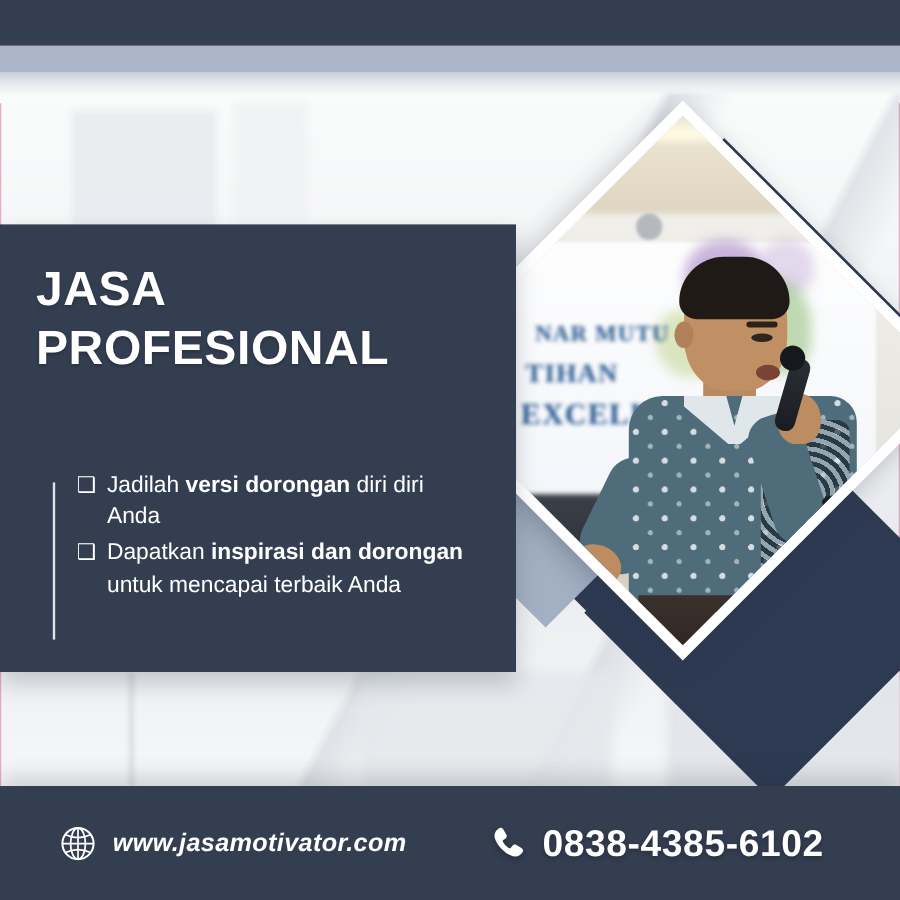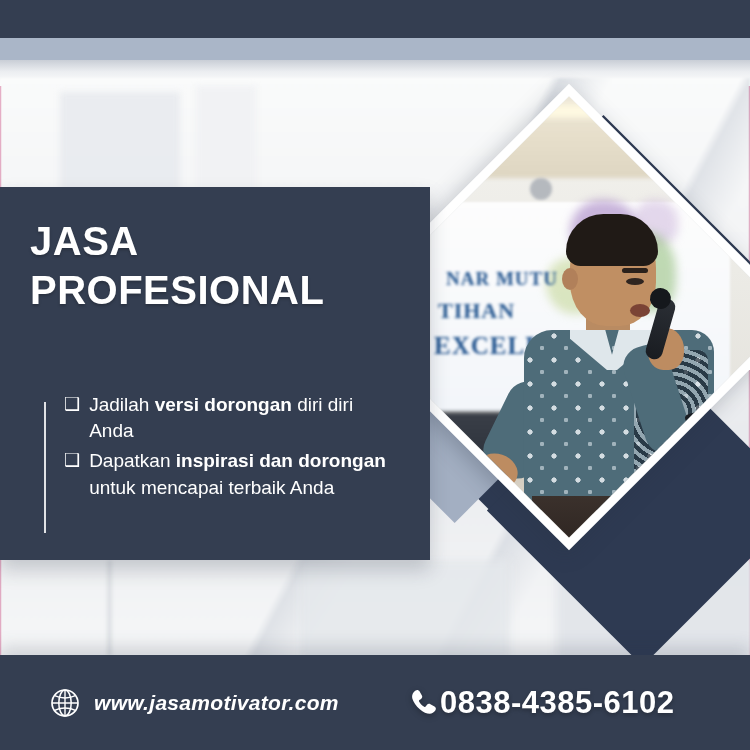--- a/index.html
+++ b/index.html
@@ -298,21 +298,21 @@
     position:absolute;left:50px;top:50%;transform:translateY(-50%);
     display:flex;align-items:center;gap:14px;
   }
   .f-web-text{
     color:#ffffff;font-size:21px;font-weight:bold;font-style:italic;
     letter-spacing:.3px;
   }
   .globe{display:block;}
   .f-phone{
     position:absolute;left:408px;top:50%;transform:translateY(-50%);
-    display:flex;align-items:center;
+    display:flex;align-items:center;gap:12px;
   }
   .f-phone-text{
     color:#ffffff;font-size:31px;font-weight:bold;letter-spacing:.5px;
     text-shadow:0 2px 4px rgba(0,0,0,.28);
   }
   .phone-ic{display:block;filter:drop-shadow(0 2px 3px rgba(0,0,0,.3));}
 </style>
 </head>
 <body>
 

